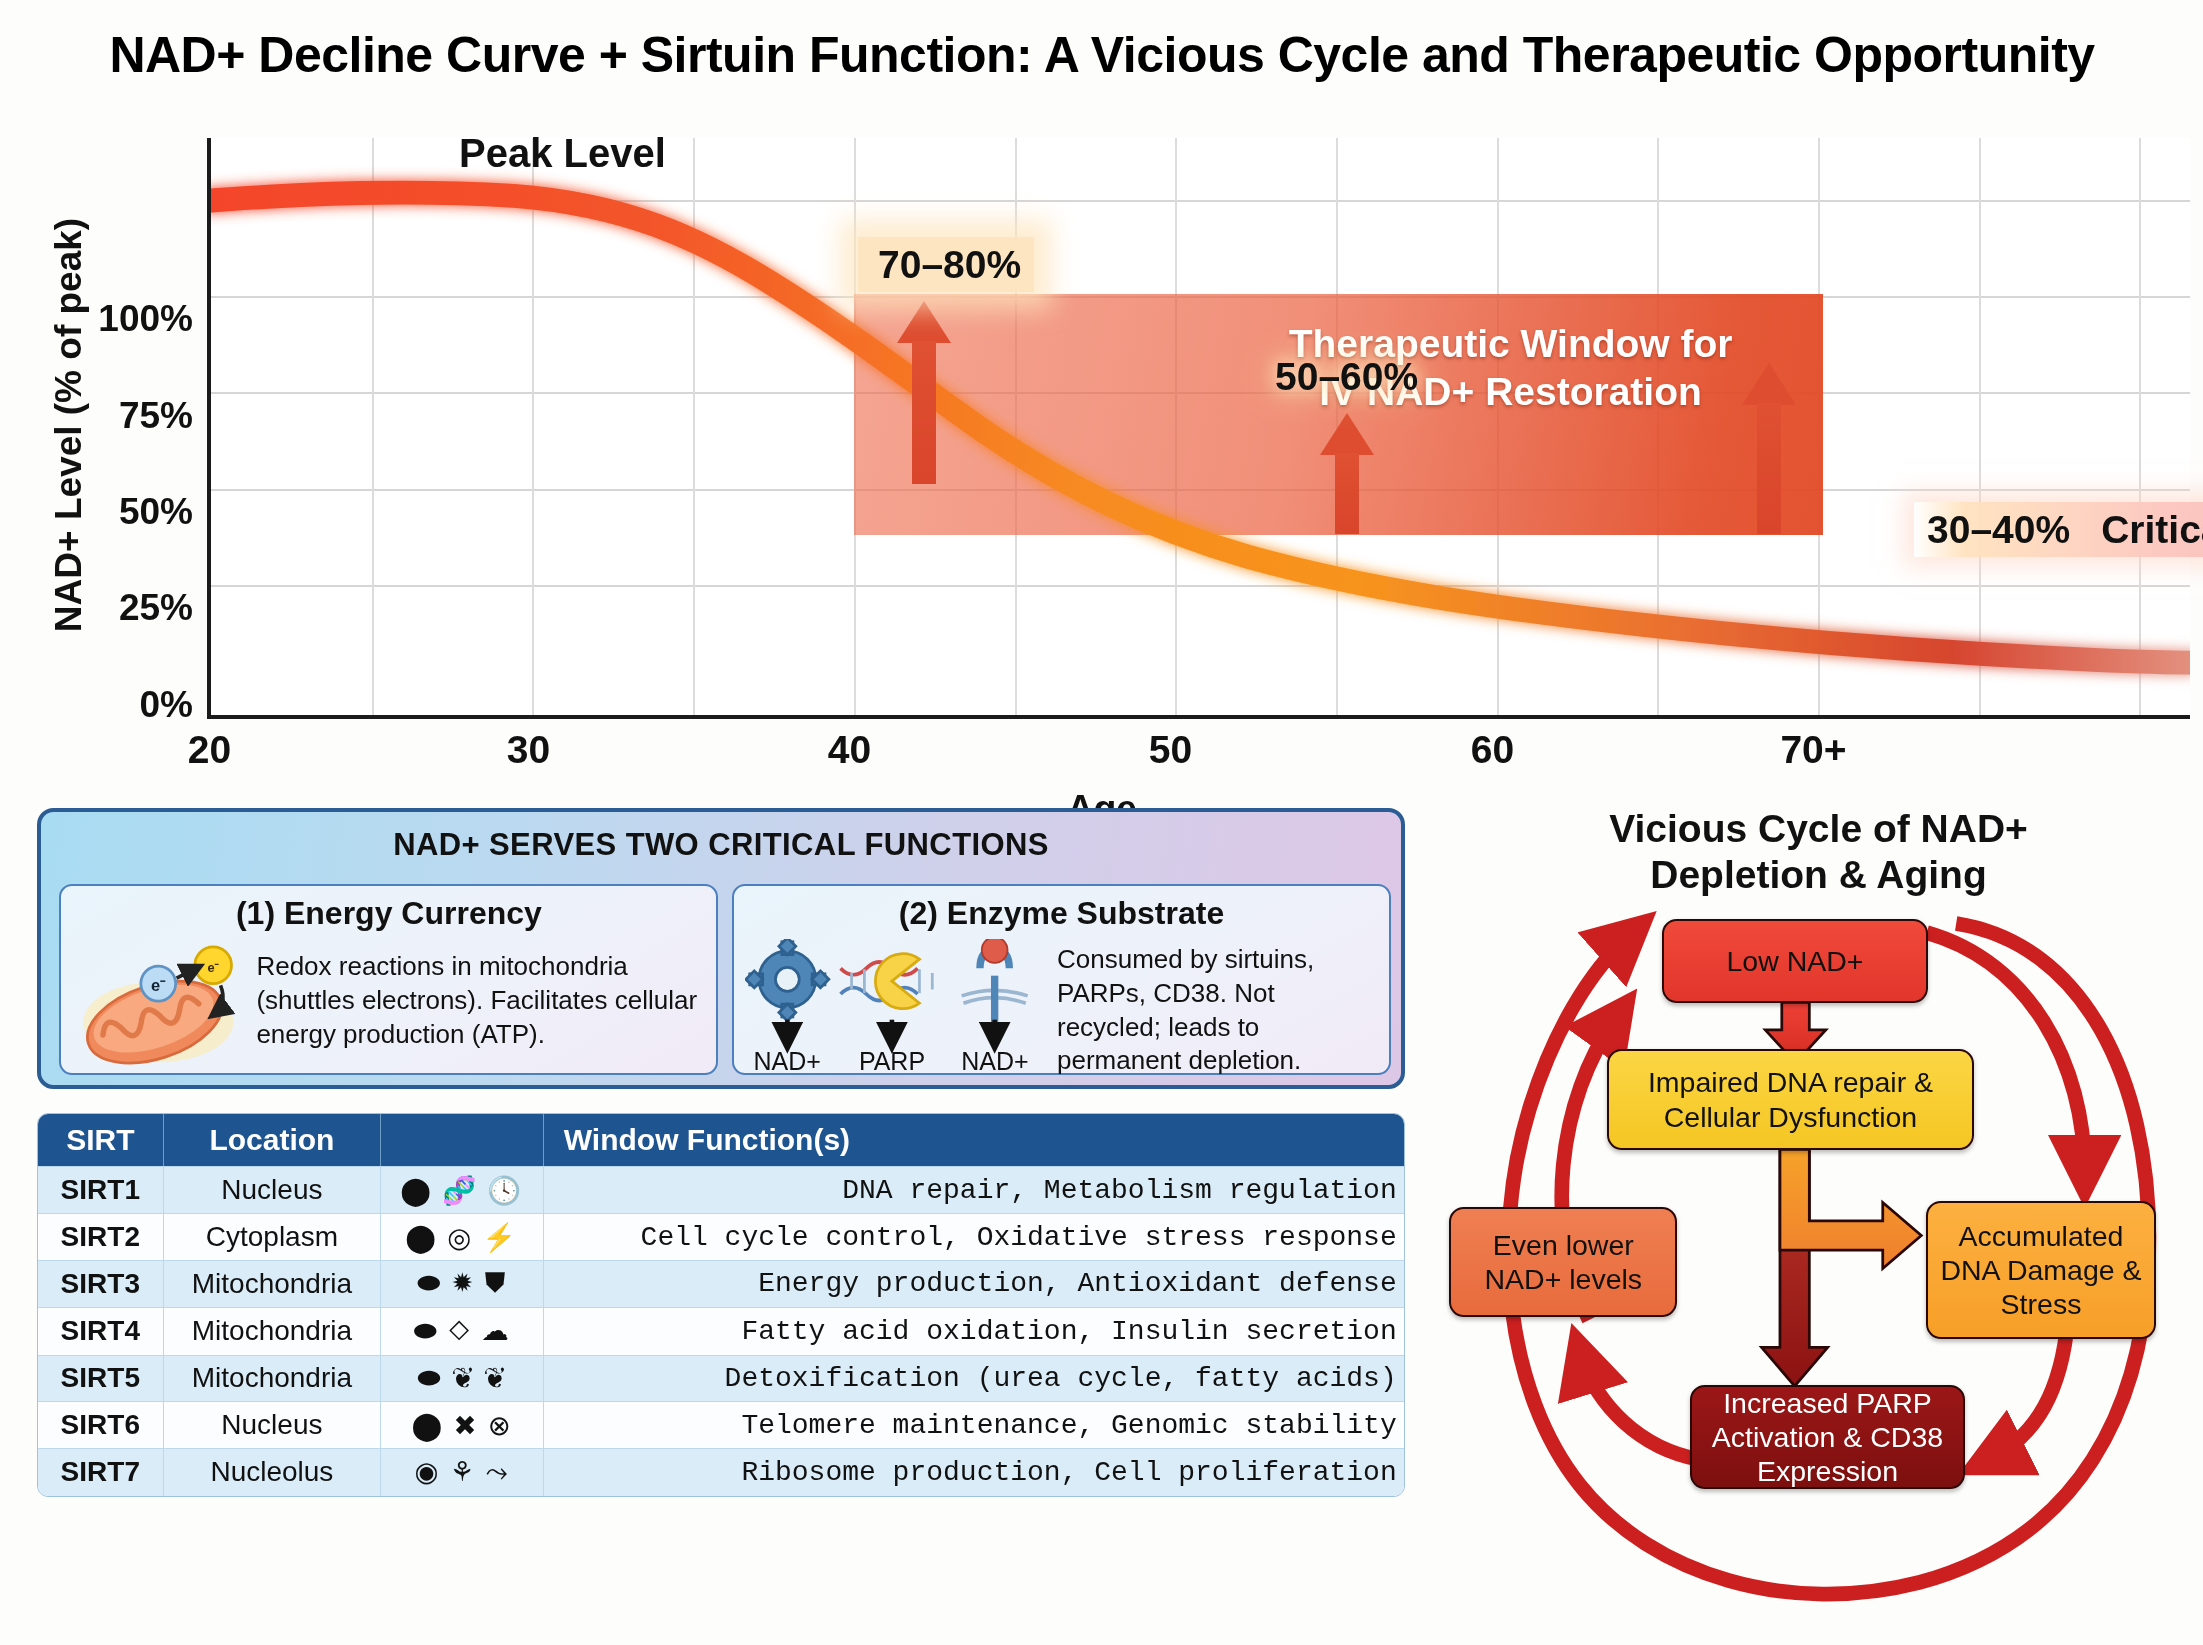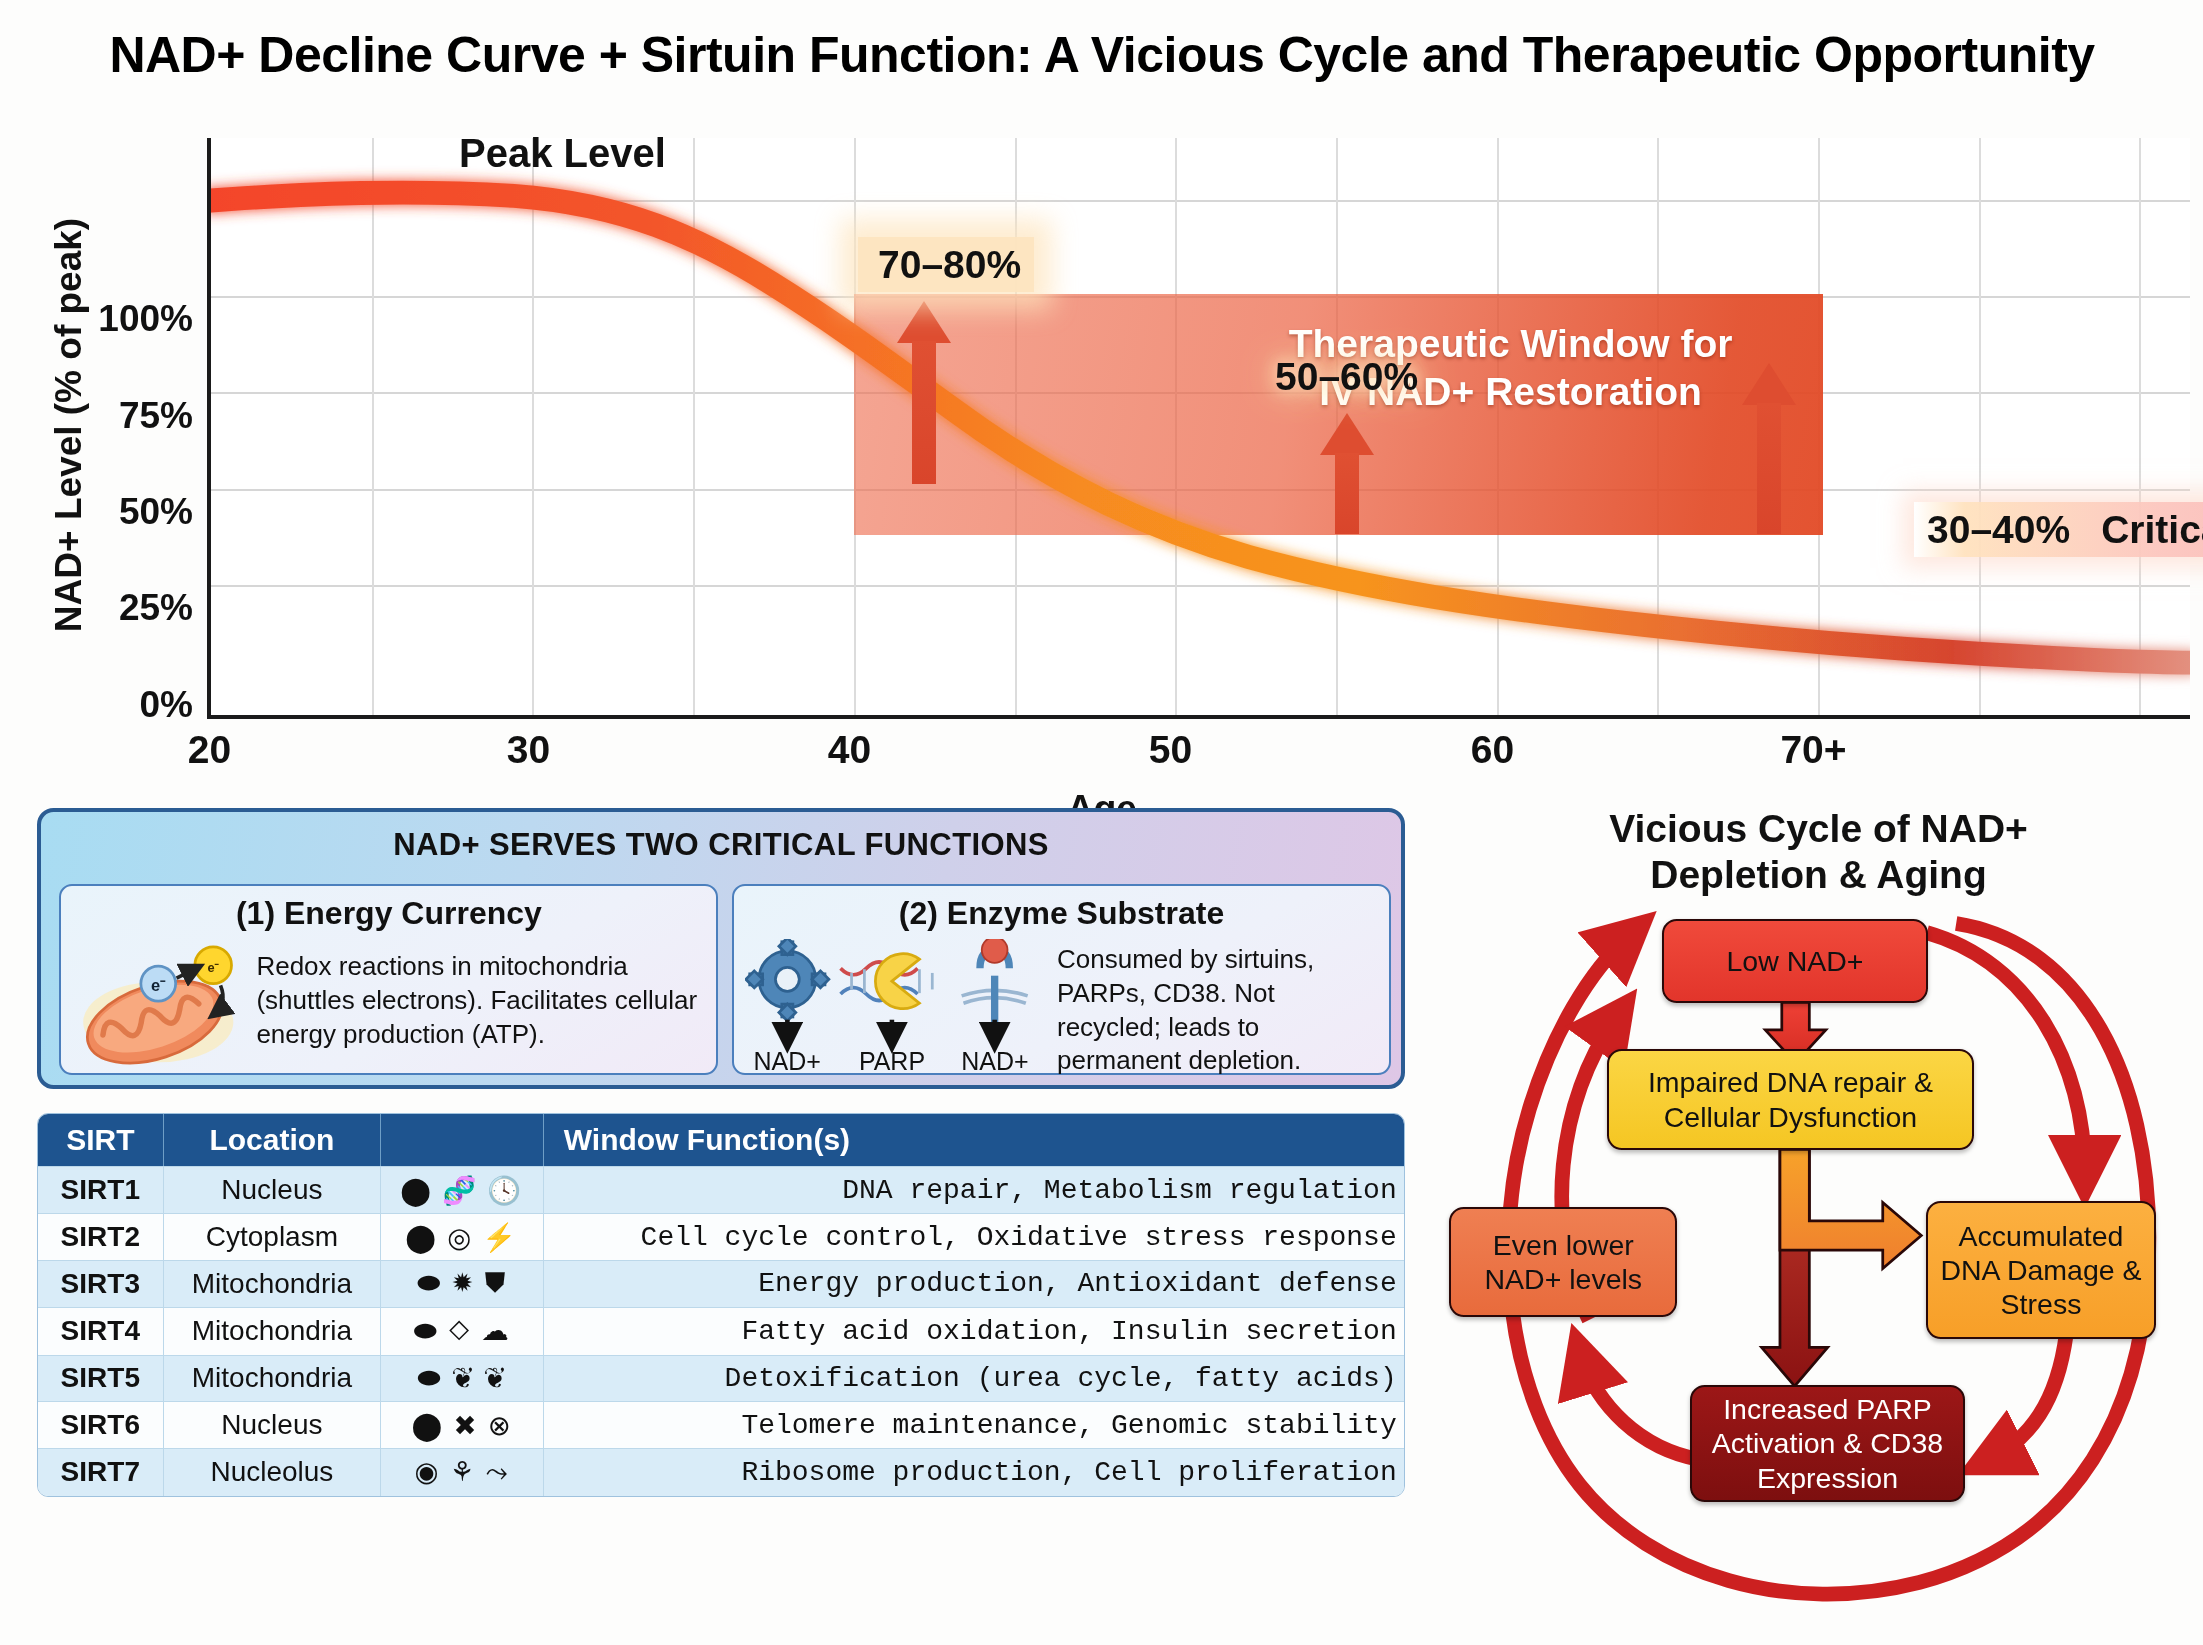--- a/index.html
+++ b/index.html
@@ -146,21 +146,21 @@
   .cyc-box{
     position:absolute;border:2.8px solid #2a0808;border-radius:14.7px;
     display:flex;align-items:center;justify-content:center;text-align:center;
     font-size:28.5px;line-height:1.2;color:#111;box-sizing:border-box;
     box-shadow:0 2.8px 4.6px rgba(0,0,0,.25);
   }
   .cyc-box.low{background:linear-gradient(180deg,#f04a3b 0%,#e2352b 100%);left:220px;top:113px;width:266px;height:84px;}
   .cyc-box.imp{background:linear-gradient(180deg,#fbd644 0%,#f5c623 100%);left:165px;top:243px;width:367px;height:101px;}
   .cyc-box.even{background:linear-gradient(180deg,#ef7f52 0%,#e86b3c 100%);left:7.3px;top:401px;width:228px;height:110px;}
   .cyc-box.acc{background:linear-gradient(180deg,#fcb040 0%,#f79f28 100%);left:468px;top:395px;width:230px;height:138px;margin-left:16px;}
-  .cyc-box.parp{background:linear-gradient(180deg,#9c1717 0%,#7d0f0f 100%);color:#fff;left:248px;top:579px;width:275px;height:117px;}
+  .cyc-box.parp{background:linear-gradient(180deg,#9c1717 0%,#7d0f0f 100%);color:#fff;left:248px;top:579px;width:275px;height:104px;}
   svg.cycle-svg{position:absolute;left:0;top:0;width:753px;height:826px;}
 </style>
 </head>
 <body>
 
 <div id="root">
 
   <div class="title">NAD+ Decline Curve + Sirtuin Function: A Vicious Cycle and Therapeutic Opportunity</div>
 
   <div class="chart-wrap">

